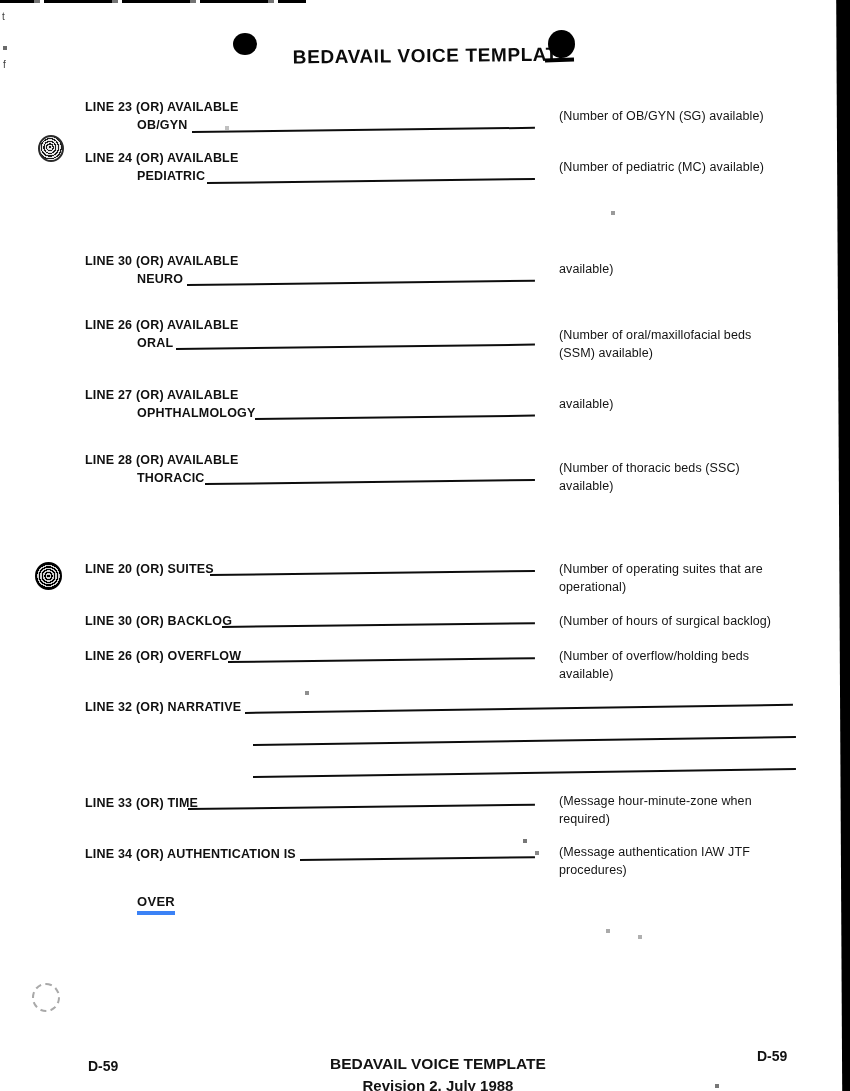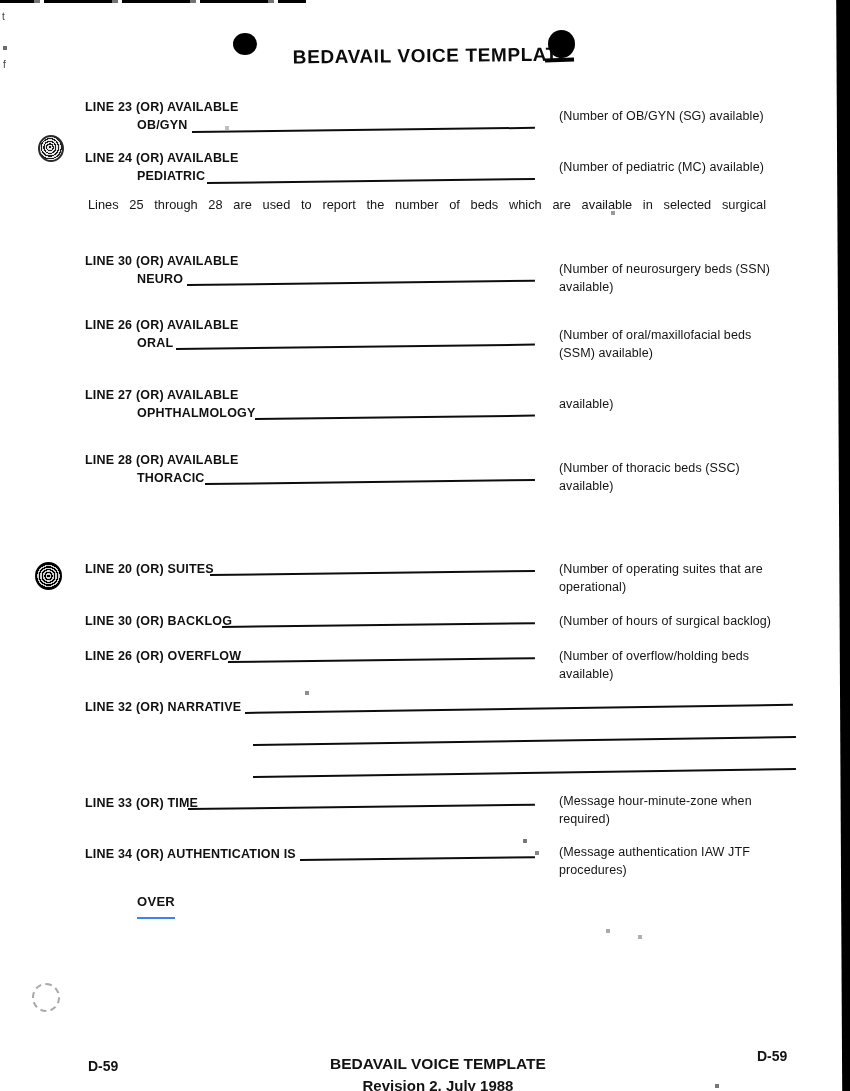--- a/index.html
+++ b/index.html
@@ -33,21 +33,21 @@
   .para.just { white-space:normal; text-align:justify; text-align-last:justify; }
   .title {
     position:absolute; left:222px; top:45px; width:420px; text-align:center;
     font-size:19px; font-weight:bold; letter-spacing:.6px; color:#0b0b0b;
     transform:rotate(-0.6deg); white-space:nowrap;
   }
   .dot { position:absolute; background:#000; border-radius:50%; }
   .smudge { position:absolute; background:#000; }
   .over {
     position:absolute; left:137px; top:894px; font-weight:bold; font-size:13px;
-    border-bottom:2px solid #3b82f6; padding-bottom:8px; letter-spacing:.3px;
+    border-bottom:4px solid #3b82f6; padding-bottom:2px; letter-spacing:.3px;
   }
   .footer-txt { position:absolute; font-weight:bold; color:#121212; white-space:nowrap; }
   
   .edge-strip {
     position:absolute; right:0; top:0; width:15px; height:1091px; background:#000;
     clip-path:polygon(8% 0, 100% 0, 100% 100%, 48% 100%);
   }
   .top-line {
     position:absolute; left:0; top:0; width:306px; height:3px;
     background:repeating-linear-gradient(90deg,#000 0 34px,rgba(0,0,0,.55) 34px 40px,transparent 40px 44px,#000 44px 78px);
@@ -107,28 +107,26 @@
 
   <div>
     <div class="lbl" style="left:85px;top:151px">LINE 24 (OR) AVAILABLE</div>
     <div class="lbl" style="left:137px;top:169px">PEDIATRIC</div>
     <div class="fill" style="left:207px;top:182px;width:328px"></div>
     <div class="note" style="left:535px;top:158px">
       <div>(Number of pediatric (MC) available)</div>
     </div>
   </div>
 
-  <div class="para just" style="left:88px;top:196px;width:678px">Lines 25 through 28 are used to report the number of beds which are available in selected surgical</div>
 
   <div>
     <div class="lbl" style="left:85px;top:254px">LINE 30 (OR) AVAILABLE</div>
     <div class="lbl" style="left:137px;top:272px">NEURO</div>
     <div class="fill" style="left:187px;top:284px;width:348px"></div>
     <div class="note" style="left:535px;top:260px">
-      <div>(Number of neurosurgery beds (SSN)</div>
       <div>available)</div>
     </div>
   </div>
 
   <div>
     <div class="lbl" style="left:85px;top:318px">LINE 26 (OR) AVAILABLE</div>
     <div class="lbl" style="left:137px;top:336px">ORAL</div>
     <div class="fill" style="left:176px;top:348px;width:359px"></div>
     <div class="note" style="left:535px;top:326px">
       <div>(Number of oral/maxillofacial beds</div>

